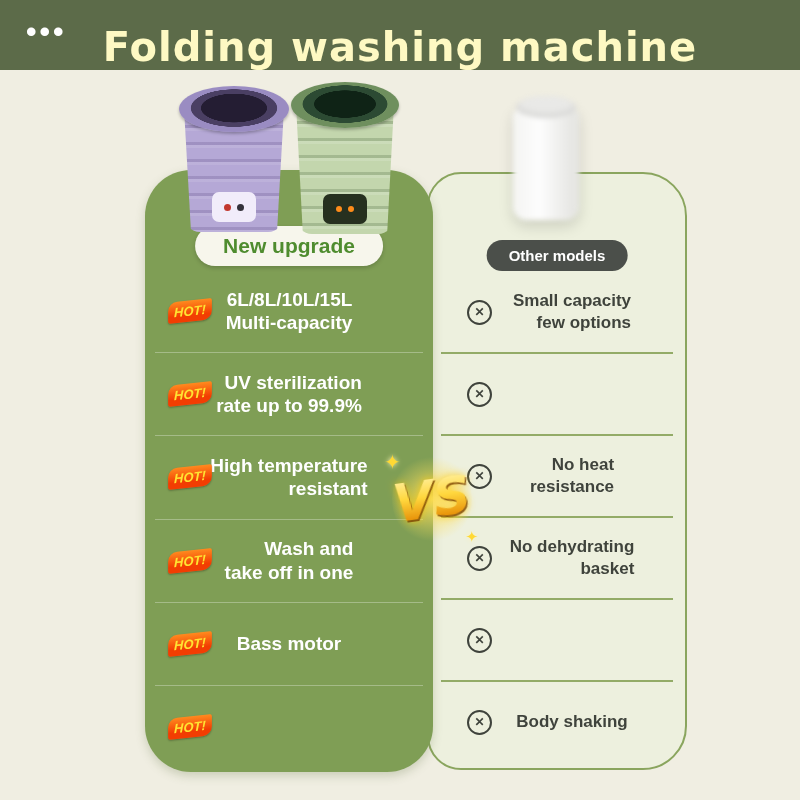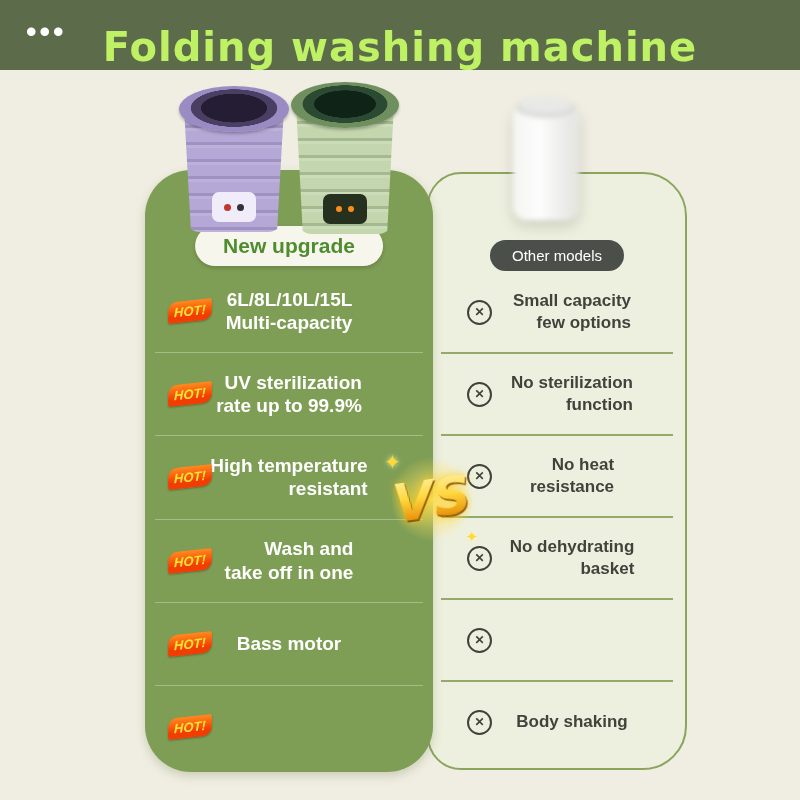--- a/index.html
+++ b/index.html
@@ -5,35 +5,35 @@
   * { margin:0; padding:0; box-sizing:border-box; }
   html,body { width:800px; height:800px; }
   body { font-family:"Liberation Sans", sans-serif; }
   .stage { position:relative; width:800px; height:800px; background:#f0eee2; overflow:hidden; }
 
   
   .topbar { position:absolute; left:0; top:0; width:800px; height:70px; background:#5c6b49;
             display:flex; align-items:center; justify-content:center; }
   .dots { position:absolute; left:26px; top:50%; transform:translateY(-58%);
           color:#ffffff; font-size:30px; font-weight:bold; letter-spacing:3px; }
-  .title { color:#bef264; font-family:"DejaVu Sans", sans-serif; font-weight:bold;
+  .title { color:#fef9c3; font-family:"DejaVu Sans", sans-serif; font-weight:bold;
            font-size:40px; letter-spacing:1px;margin-top:24px; }
 
   
   .card { position:absolute; }
   .card-right { left:427px; top:172px; width:260px; height:598px;
                 background:#edf0de; border:2px solid #8aa55e; border-radius:34px 44px 44px 34px; }
   .card-left { left:145px; top:170px; width:288px; height:602px;
                background:#7f9e55; border-radius:46px; box-shadow:0 4px 10px rgba(90,110,60,.25); }
 
   
   .pill { position:absolute; left:50%; transform:translateX(-50%); white-space:nowrap; }
   .pill-light { top:56px; background:#f7f6ec; color:#4f8c2f; font-weight:bold; font-size:21px;
                 padding:8px 28px; border-radius:24px; box-shadow:0 2px 4px rgba(0,0,0,.18); }
-  .pill-dark { top:66px; background:#4b4f4a; color:#ffffff; font-weight:normal; font-size:15px;
+  .pill-dark { top:66px; background:#4b4f4a; color:#ffffff; font-weight:bold; font-size:15px;
                padding:7px 22px; border-radius:20px; }
 
   
   .rows { position:absolute; left:0; right:0; display:flex; flex-direction:column; }
   .rows-left { top:100px; bottom:4px; padding:0 10px; }
   .rows-right { top:98px; bottom:6px; padding:0 12px; }
   .row { flex:1; position:relative; display:flex; align-items:center; justify-content:center; }
   .rows-left .row { border-bottom:1px solid rgba(255,255,255,.30); }
   .rows-left .row:last-child { border-bottom:none; }
   .rows-right .row { border-bottom:2px solid #93ab67; }
@@ -124,22 +124,20 @@
     </div>
     <div class="pill pill-dark">Other models</div>
     <div class="rows rows-right">
       <div class="row">
         <span class="xicon">✕</span>
         <span class="rtext">Small capacity
 few options</span>
       </div>
       <div class="row">
         <span class="xicon">✕</span>
-        <span class="rtext">No sterilization
-function</span>
       </div>
       <div class="row">
         <span class="xicon">✕</span>
         <span class="rtext">No heat
 resistance</span>
       </div>
       <div class="row">
         <span class="xicon">✕</span>
         <span class="rtext">No dehydrating
 basket</span>

